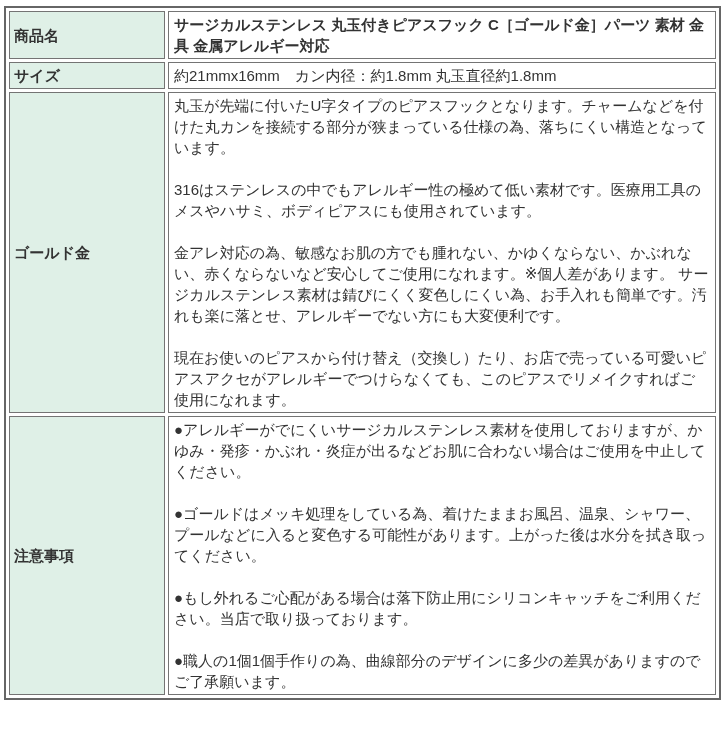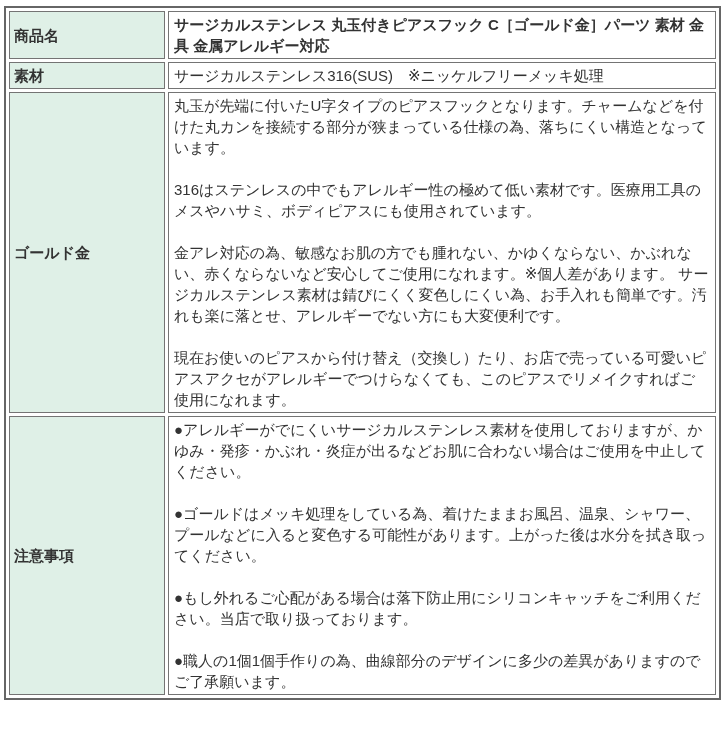--- a/index.html
+++ b/index.html
@@ -58,22 +58,22 @@
 </head>
 <body>
 
 <table class="spec-table">
   <tbody>
       <tr>
         <th>商品名</th>
         <td class="bold">サージカルステンレス 丸玉付きピアスフック C［ゴールド金］パーツ 素材 金具 金属アレルギー対応</td>
       </tr>
       <tr>
-        <th>素材</th>
-        <td>サージカルステンレス316(SUS)　※ニッケルフリーメッキ処理</td>
+        <th>サイズ</th>
+        <td>約21mmx16mm　カン内径：約1.8mm 丸玉直径約1.8mm</td>
       </tr>
       <tr>
         <th>ゴールド金</th>
         <td>丸玉が先端に付いたU字タイプのピアスフックとなります。チャームなどを付けた丸カンを接続する部分が狭まっている仕様の為、落ちにくい構造となっています。
 
 316はステンレスの中でもアレルギー性の極めて低い素材です。医療用工具のメスやハサミ、ボディピアスにも使用されています。
 
 金アレ対応の為、敏感なお肌の方でも腫れない、かゆくならない、かぶれない、赤くならないなど安心してご使用になれます。※個人差があります。 サージカルステンレス素材は錆びにくく変色しにくい為、お手入れも簡単です。汚れも楽に落とせ、アレルギーでない方にも大変便利です。
 
 現在お使いのピアスから付け替え（交換し）たり、お店で売っている可愛いピアスアクセがアレルギーでつけらなくても、このピアスでリメイクすればご使用になれます。</td>

